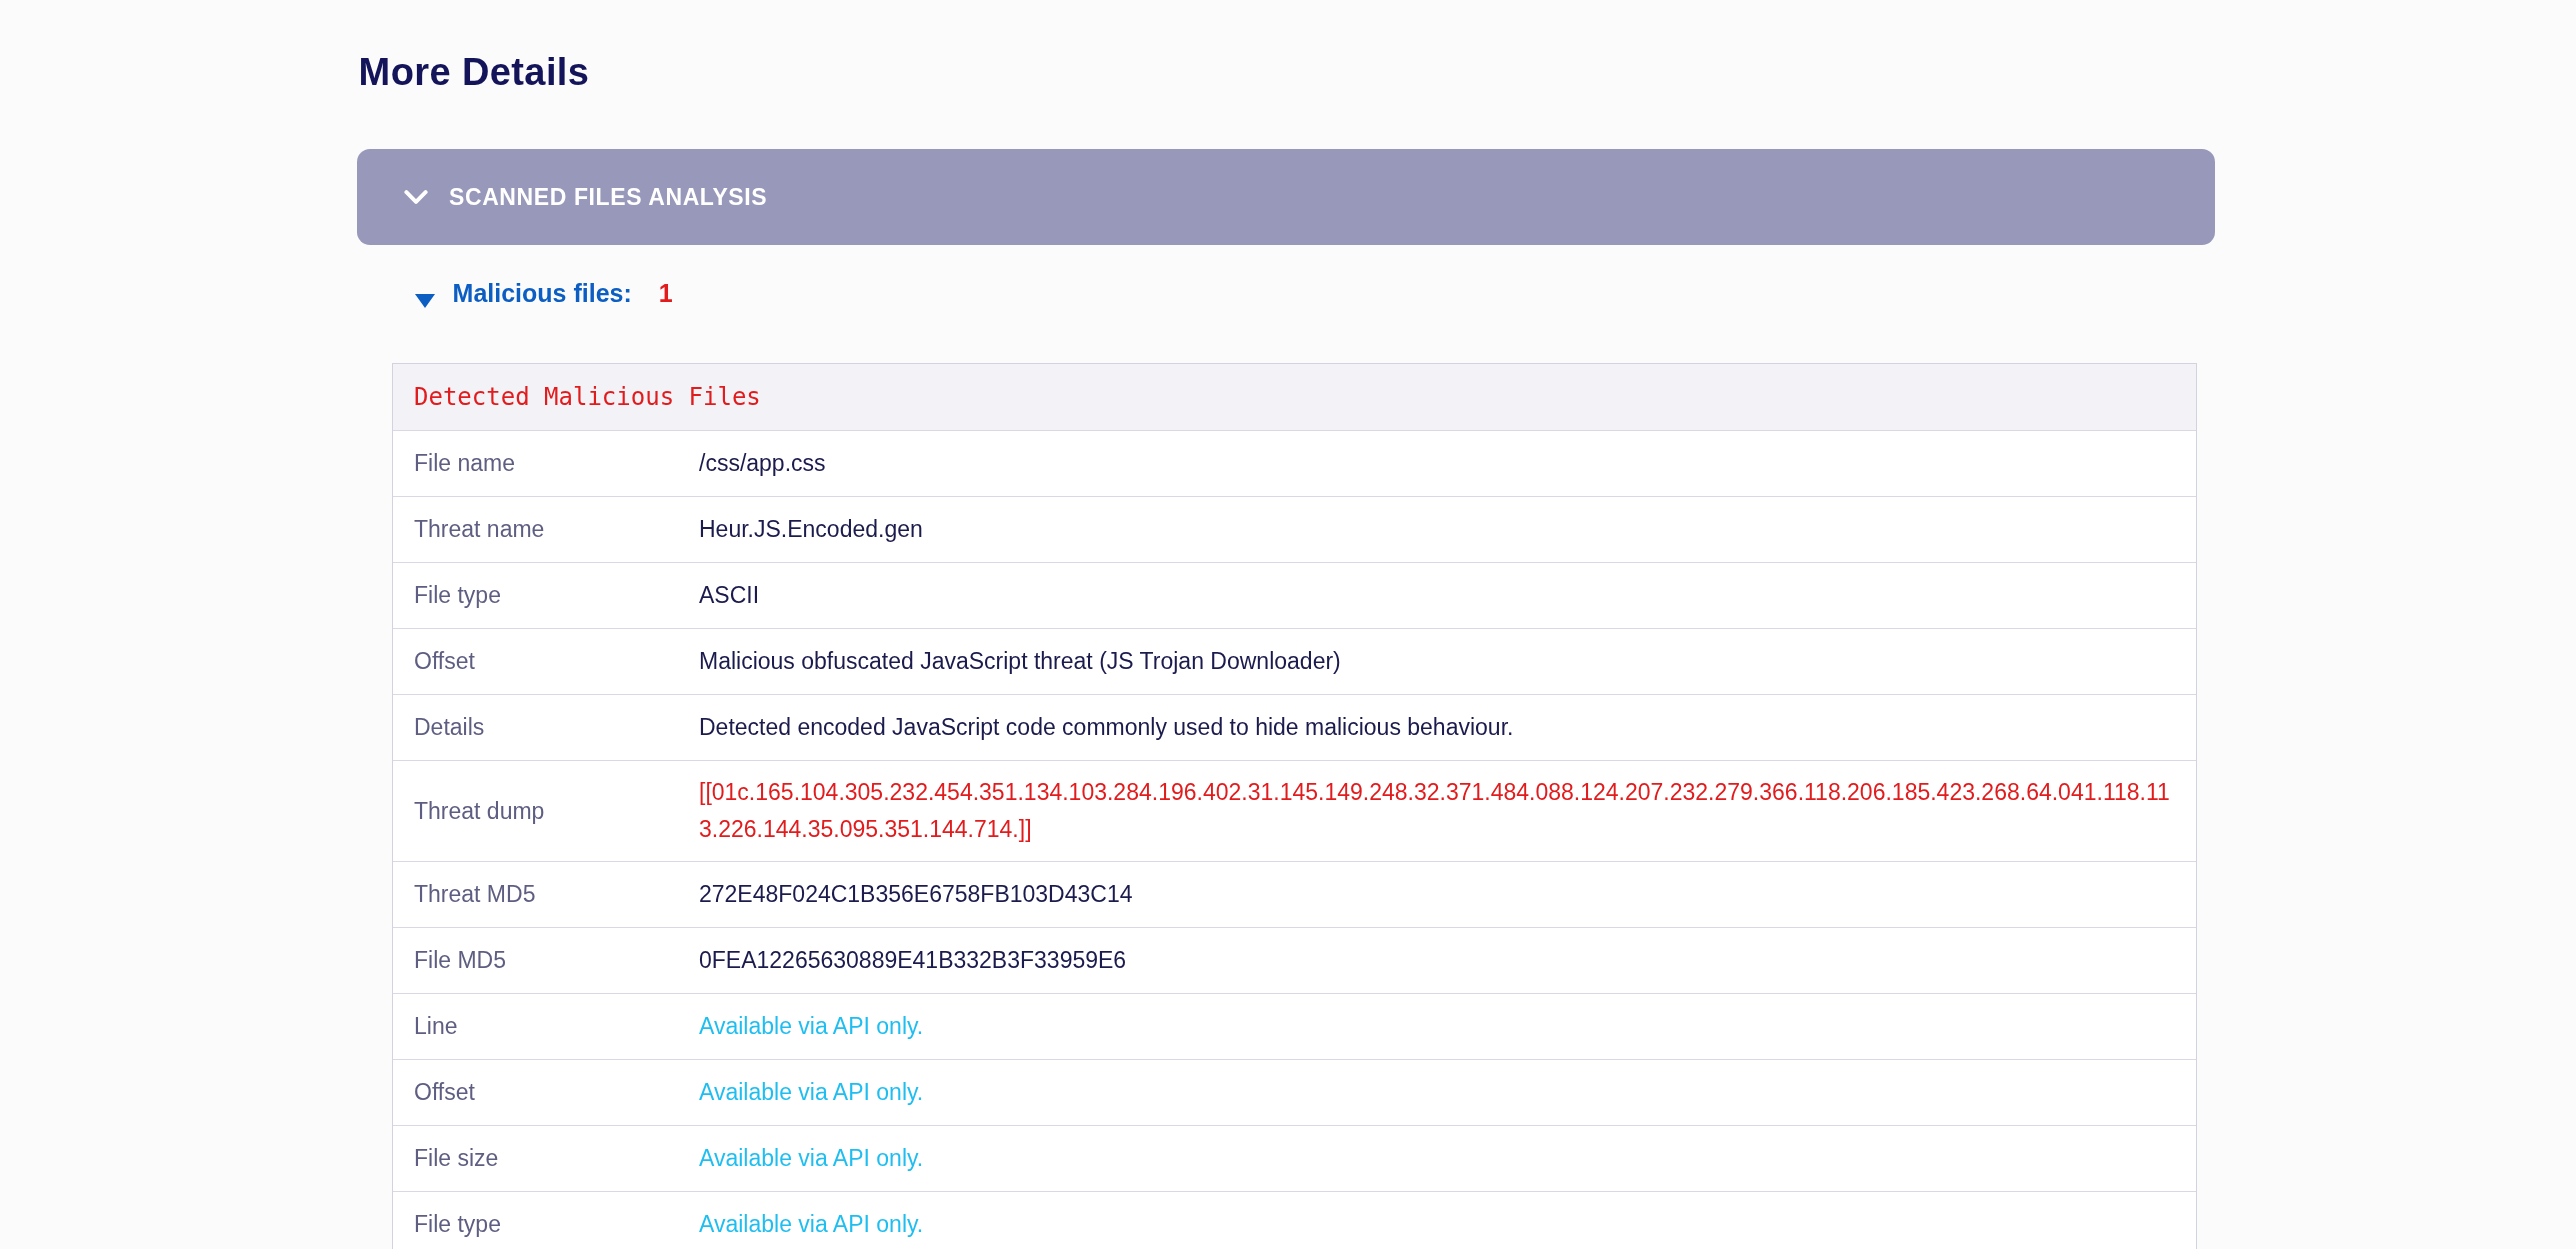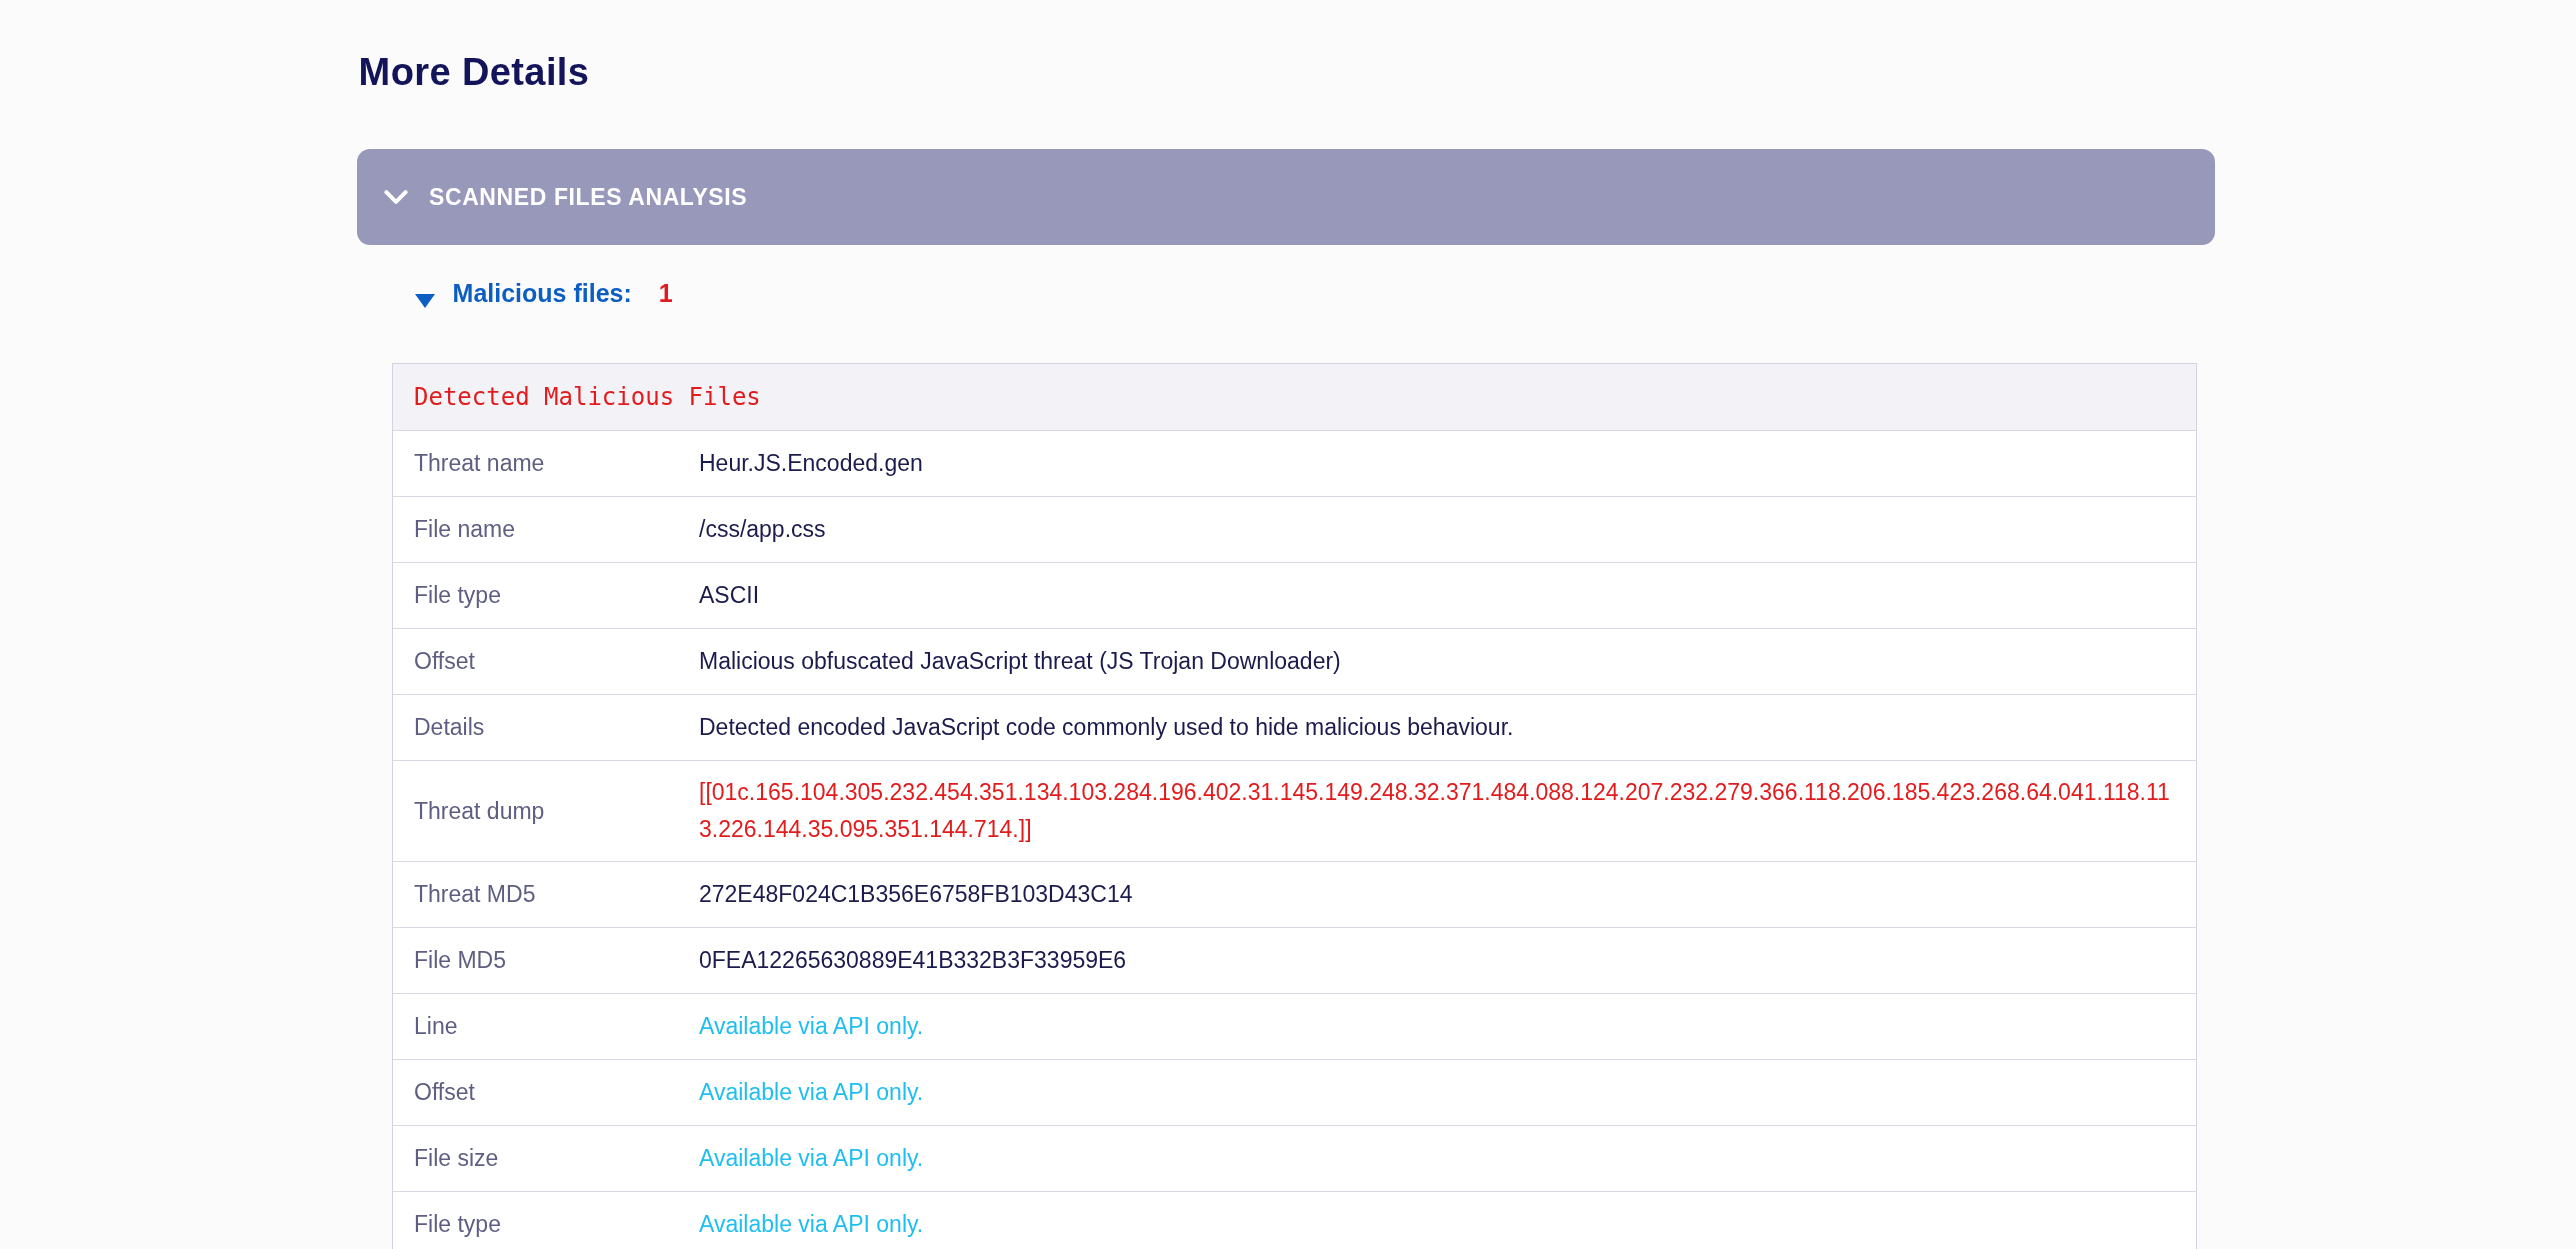--- a/index.html
+++ b/index.html
@@ -25,21 +25,21 @@
     margin-left: 1.6px;
   }
   .accordion-header {
     margin-top: 54px;
     width: 1858px;
     height: 96px;
     background: #9798ba;
     border-radius: 13px;
     display: flex;
     align-items: center;
-    padding-left: 27px;
+    padding-left: 47px;
     cursor: pointer;
   }
   .chevron-icon {
     width: 24px;
     height: 16px;
     flex: 0 0 auto;
   }
   .accordion-title {
     color: #ffffff;
     font-size: 23px;
@@ -132,30 +132,30 @@
     <span class="malicious-label">Malicious files:</span>
     <span class="malicious-count">1</span>
   </div>
 
   <div class="details-table">
     <div class="table-header-row">
       <span>Detected Malicious Files</span>
     </div>
     <div id="rows">
   <div class="t-row">
+    <span class="row-label">File name</span>
+    <span class="row-value">/css/app.css</span>
+  </div>
+
+  <div class="t-row">
     <span class="row-label">Threat name</span>
     <span class="row-value">Heur.JS.Encoded.gen</span>
   </div>
 
   <div class="t-row">
-    <span class="row-label">File name</span>
-    <span class="row-value">/css/app.css</span>
-  </div>
-
-  <div class="t-row">
     <span class="row-label">File type</span>
     <span class="row-value">ASCII</span>
   </div>
 
   <div class="t-row">
     <span class="row-label">Offset</span>
     <span class="row-value">Malicious obfuscated JavaScript threat (JS Trojan Downloader)</span>
   </div>
 
   <div class="t-row">

